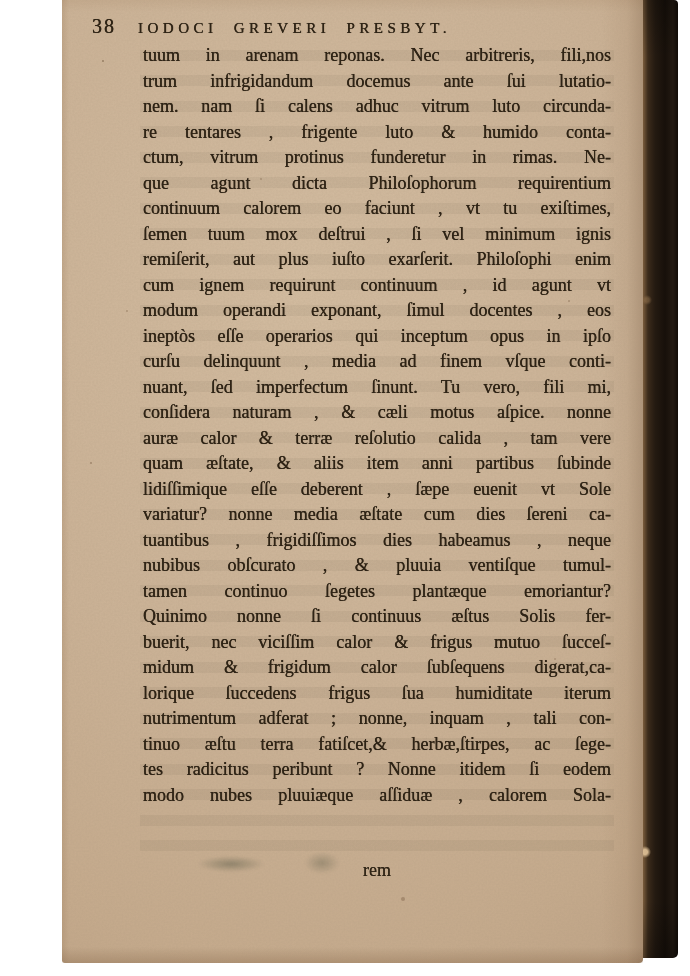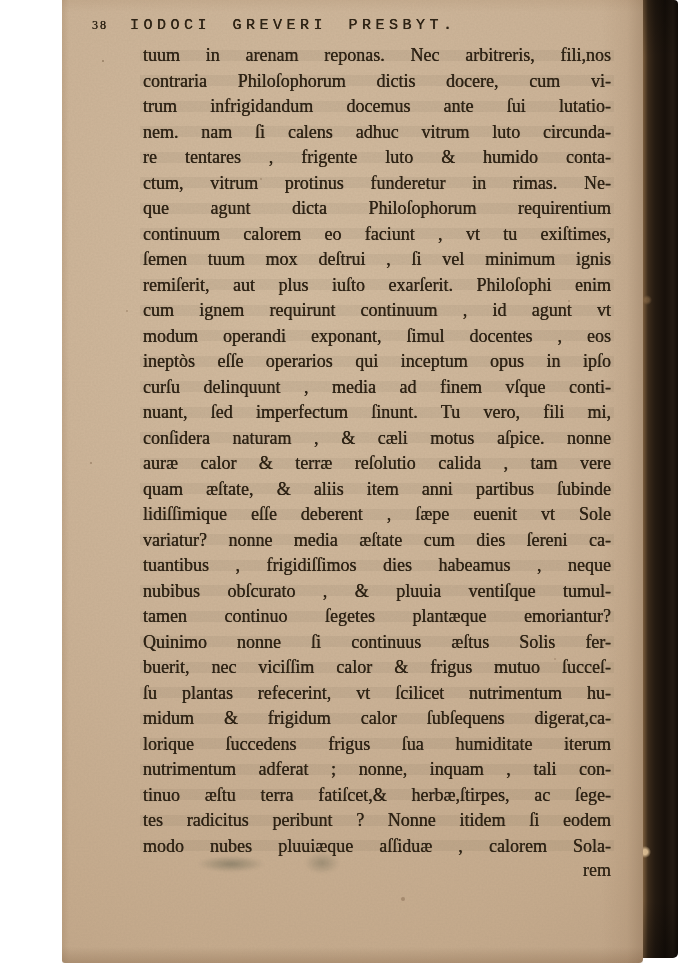--- a/index.html
+++ b/index.html
@@ -57,29 +57,28 @@
   .header {
     position: absolute;
     top: 15px;
     left: 30px;
     width: 520px;
     color: #2e2315;
     text-shadow: 0 0 .5px rgba(46,35,21,.9), .3px .3px .7px rgba(46,35,21,.4);
     white-space: nowrap;
   }
   .pagenum {
-    font-size: 12px;
+    font-size: 20px;
     letter-spacing: 2px;
   }
   .running-title {
     font-size: 15px;
     letter-spacing: 4.5px;
     word-spacing: 8px;
     margin-left: 22px;
-    font-family: Liberation Mono, monospace;
   }
 
   .bodytext {
     position: absolute;
     left: 81px;
     top: 43px;
     width: 468px;
     color: #2e2315;
     font-size: 18px;
     text-shadow: 0 0 .5px rgba(46,35,21,.85), .3px .3px .7px rgba(46,35,21,.38);
@@ -89,21 +88,21 @@
     line-height: 25.5px;
     text-align: justify;
     text-align-last: justify;
   }
 
   .catchword-row {
     position: absolute;
     left: 81px;
     top: 858px;
     width: 468px;
-    text-align: right;
+    text-align: center;
     color: #2e2315;
     font-size: 18px;
     line-height: 25.5px;
     text-shadow: 0 0 .5px rgba(46,35,21,.85);
   }
 
   
   .ghost {
     position: absolute;
     left: 78px;
@@ -178,21 +177,20 @@
 
     <div class="ghost"></div>
     <div class="specks"></div>
 
     <div class="header">
       <span class="pagenum">38</span><span class="running-title">IODOCI GREVERI PRESBYT.</span>
     </div>
 
     <div class="bodytext">
         <div class="line">tuum in arenam reponas. Nec arbitreris, fili,nos</div>
-        <div class="line">contraria Philoſophorum dictis docere, cum vi-</div>
         <div class="line">trum infrigidandum docemus ante ſui lutatio-</div>
         <div class="line">nem. nam ſi calens adhuc vitrum luto circunda-</div>
         <div class="line">re tentares , frigente luto &amp; humido conta-</div>
         <div class="line">ctum, vitrum protinus funderetur in rimas. Ne-</div>
         <div class="line">que agunt dicta Philoſophorum requirentium</div>
         <div class="line">continuum calorem eo faciunt , vt tu exiſtimes,</div>
         <div class="line">ſemen tuum mox deſtrui , ſi vel minimum ignis</div>
         <div class="line">remiſerit, aut plus iuſto exarſerit. Philoſophi enim</div>
         <div class="line">cum ignem requirunt continuum , id agunt vt</div>
         <div class="line">modum operandi exponant, ſimul docentes , eos</div>
@@ -202,21 +200,20 @@
         <div class="line">conſidera naturam , &amp; cæli motus aſpice. nonne</div>
         <div class="line">auræ calor &amp; terræ reſolutio calida , tam vere</div>
         <div class="line">quam æſtate, &amp; aliis item anni partibus ſubinde</div>
         <div class="line">lidiſſimique eſſe deberent , ſæpe euenit vt Sole</div>
         <div class="line">variatur? nonne media æſtate cum dies ſereni ca-</div>
         <div class="line">tuantibus , frigidiſſimos dies habeamus , neque</div>
         <div class="line">nubibus obſcurato , &amp; pluuia ventiſque tumul-</div>
         <div class="line">tamen continuo ſegetes plantæque emoriantur?</div>
         <div class="line">Quinimo nonne ſi continuus æſtus Solis fer-</div>
         <div class="line">buerit, nec viciſſim calor &amp; frigus mutuo ſucceſ-</div>
-        <div class="line">ſu plantas refecerint, vt ſcilicet nutrimentum hu-</div>
         <div class="line">midum &amp; frigidum calor ſubſequens digerat,ca-</div>
         <div class="line">lorique ſuccedens frigus ſua humiditate iterum</div>
         <div class="line">nutrimentum adferat ; nonne, inquam , tali con-</div>
         <div class="line">tinuo æſtu terra fatiſcet,&amp; herbæ,ſtirpes, ac ſege-</div>
         <div class="line">tes radicitus peribunt ? Nonne itidem ſi eodem</div>
         <div class="line">modo nubes pluuiæque aſſiduæ , calorem Sola-</div>
       </div>
 
     <div class="catchword-row">
       <span>rem</span>

